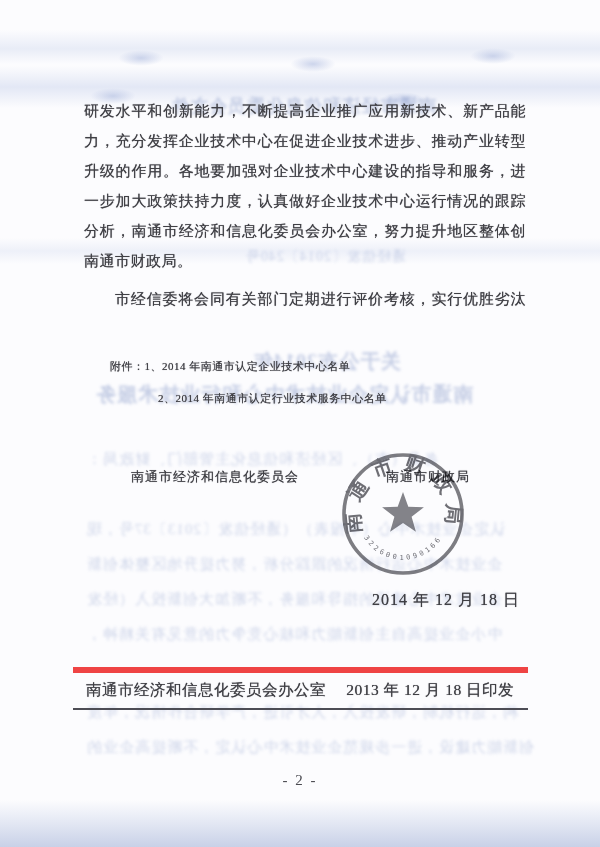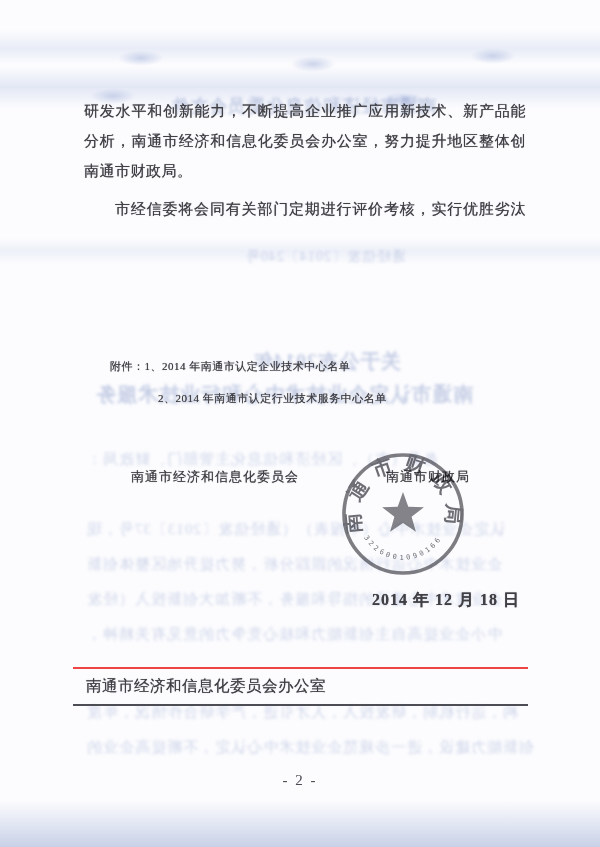--- a/index.html
+++ b/index.html
@@ -40,27 +40,27 @@
   .attachblock{position:absolute;left:110px;top:350px;width:420px;}
   .attach-line{height:32px;line-height:32px;font-size:11px;letter-spacing:.5px;
     white-space:nowrap;text-shadow:0 0 .7px rgba(62,62,70,.85);}
   .attach-line.second{padding-left:48px;}
   .sigrow{position:absolute;left:0;top:468px;width:600px;height:30px;}
   .org{position:absolute;font-size:13px;letter-spacing:1px;white-space:nowrap;
     text-shadow:0 0 .7px rgba(62,62,70,.85);}
   .org-left{left:131px;top:0;}
   .org-right{left:386px;top:0;}
   .dateline{position:absolute;right:80px;top:590px;font-size:16px;letter-spacing:1px;
-    white-space:nowrap;text-shadow:0 0 .7px rgba(62,62,70,.85);font-weight:bold;}
+    white-space:nowrap;text-shadow:0 0 .7px rgba(62,62,70,.85);}
   
   .seal{position:absolute;left:333px;top:444px;width:140px;height:140px;
     mix-blend-mode:multiply;filter:blur(.4px);opacity:.85;}
   
   .colophon{position:absolute;left:73px;top:667px;width:455px;
-    border-top:2px solid #ef4444;border-bottom:2px solid #4d4d55;}
+    border-top:6px solid #ef4444;border-bottom:2px solid #4d4d55;}
   .colophon-inner{display:flex;justify-content:space-between;align-items:center;
     padding:7px 14px 7px 13px;}
   .colophon-text{font-size:15.5px;letter-spacing:.5px;white-space:nowrap;
     text-shadow:0 0 .7px rgba(62,62,70,.85);}
   .pagenum{position:absolute;left:0;top:772px;width:600px;text-align:center;
     font-size:15px;letter-spacing:2px;color:#4a4a50;}
 </style>
 </head>
 <body>
 
@@ -83,20 +83,23 @@
   <div class="ghost" style="left:86px;top:450px;font-size:15px;">各县（市）、区经济和信息化主管部门、财政局：</div>
   <div class="ghost" style="left:86px;top:520px;font-size:15px;">认定企业技术中心（申报表）（通经信发〔2013〕37号，现</div>
   <div class="ghost" style="left:86px;top:555px;font-size:15px;">企业技术中心运行情况的跟踪分析，努力提升地区整体创新</div>
   <div class="ghost" style="left:86px;top:590px;font-size:15px;">企业技术中心建设的指导和服务，不断加大创新投入（经发</div>
   <div class="ghost" style="left:86px;top:625px;font-size:15px;">中小企业提高自主创新能力和核心竞争力的意见有关精神，</div>
   <div class="ghost" style="left:86px;top:703px;font-size:15px;">构，运行机制，研发投入，人才引进，产学研合作情况，年度</div>
   <div class="ghost" style="left:86px;top:738px;font-size:15px;">创新能力建设，进一步规范企业技术中心认定，不断提高企业的</div>
 
   <div class="bodyblock">
     <div class="doc-line">研发水平和创新能力，不断提高企业推广应用新技术、新产品能</div>
+    <div class="doc-line">力，充分发挥企业技术中心在促进企业技术进步、推动产业转型</div>
+    <div class="doc-line">升级的作用。各地要加强对企业技术中心建设的指导和服务，进</div>
+    <div class="doc-line">一步加大政策扶持力度，认真做好企业技术中心运行情况的跟踪</div>
     <div class="doc-line">分析，南通市经济和信息化委员会办公室，努力提升地区整体创</div>
     <div class="doc-line lastline">南通市财政局。</div>
     <div class="doc-line indent">市经信委将会同有关部门定期进行评价考核，实行优胜劣汰</div>
   </div>
 
   <div class="attachblock">
     <div class="attach-line">附件：1、2014 年南通市认定企业技术中心名单</div>
     <div class="attach-line second">2、2014 年南通市认定行业技术服务中心名单</div>
   </div>
 
@@ -118,18 +121,19 @@
     <text font-size="7" fill="#55555c" letter-spacing="3" font-family="DejaVu Sans Mono, monospace">
       <textPath href="#arcBottom" xlink:href="#arcBottom" startOffset="50%" text-anchor="middle">3226001090166</textPath>
     </text>
   </svg>
 
   <div class="dateline">2014 年 12 月 18 日</div>
 
   <div class="colophon">
     <div class="colophon-inner">
       <span class="colophon-text">南通市经济和信息化委员会办公室</span>
+      <span class="colophon-text">2013 年 12 月 18 日印发</span>
     </div>
   </div>
 
   <div class="pagenum">- 2 -</div>
 
 </div>
 
 </body></html>

